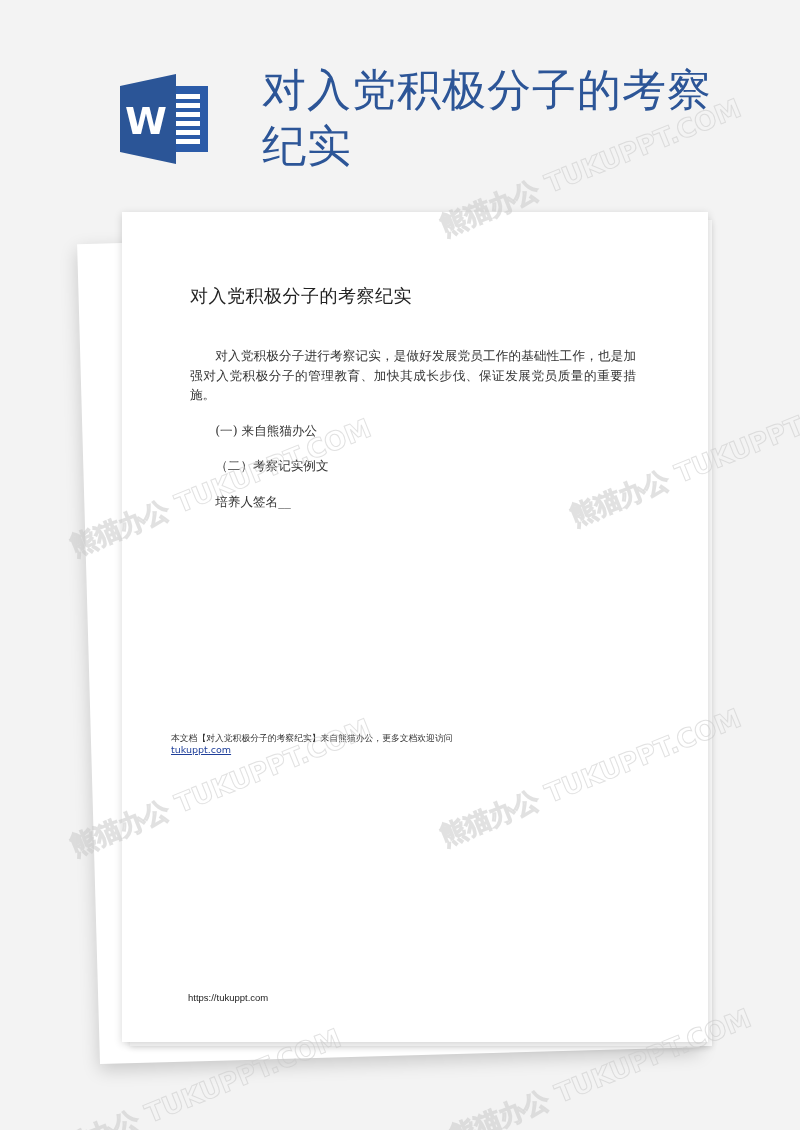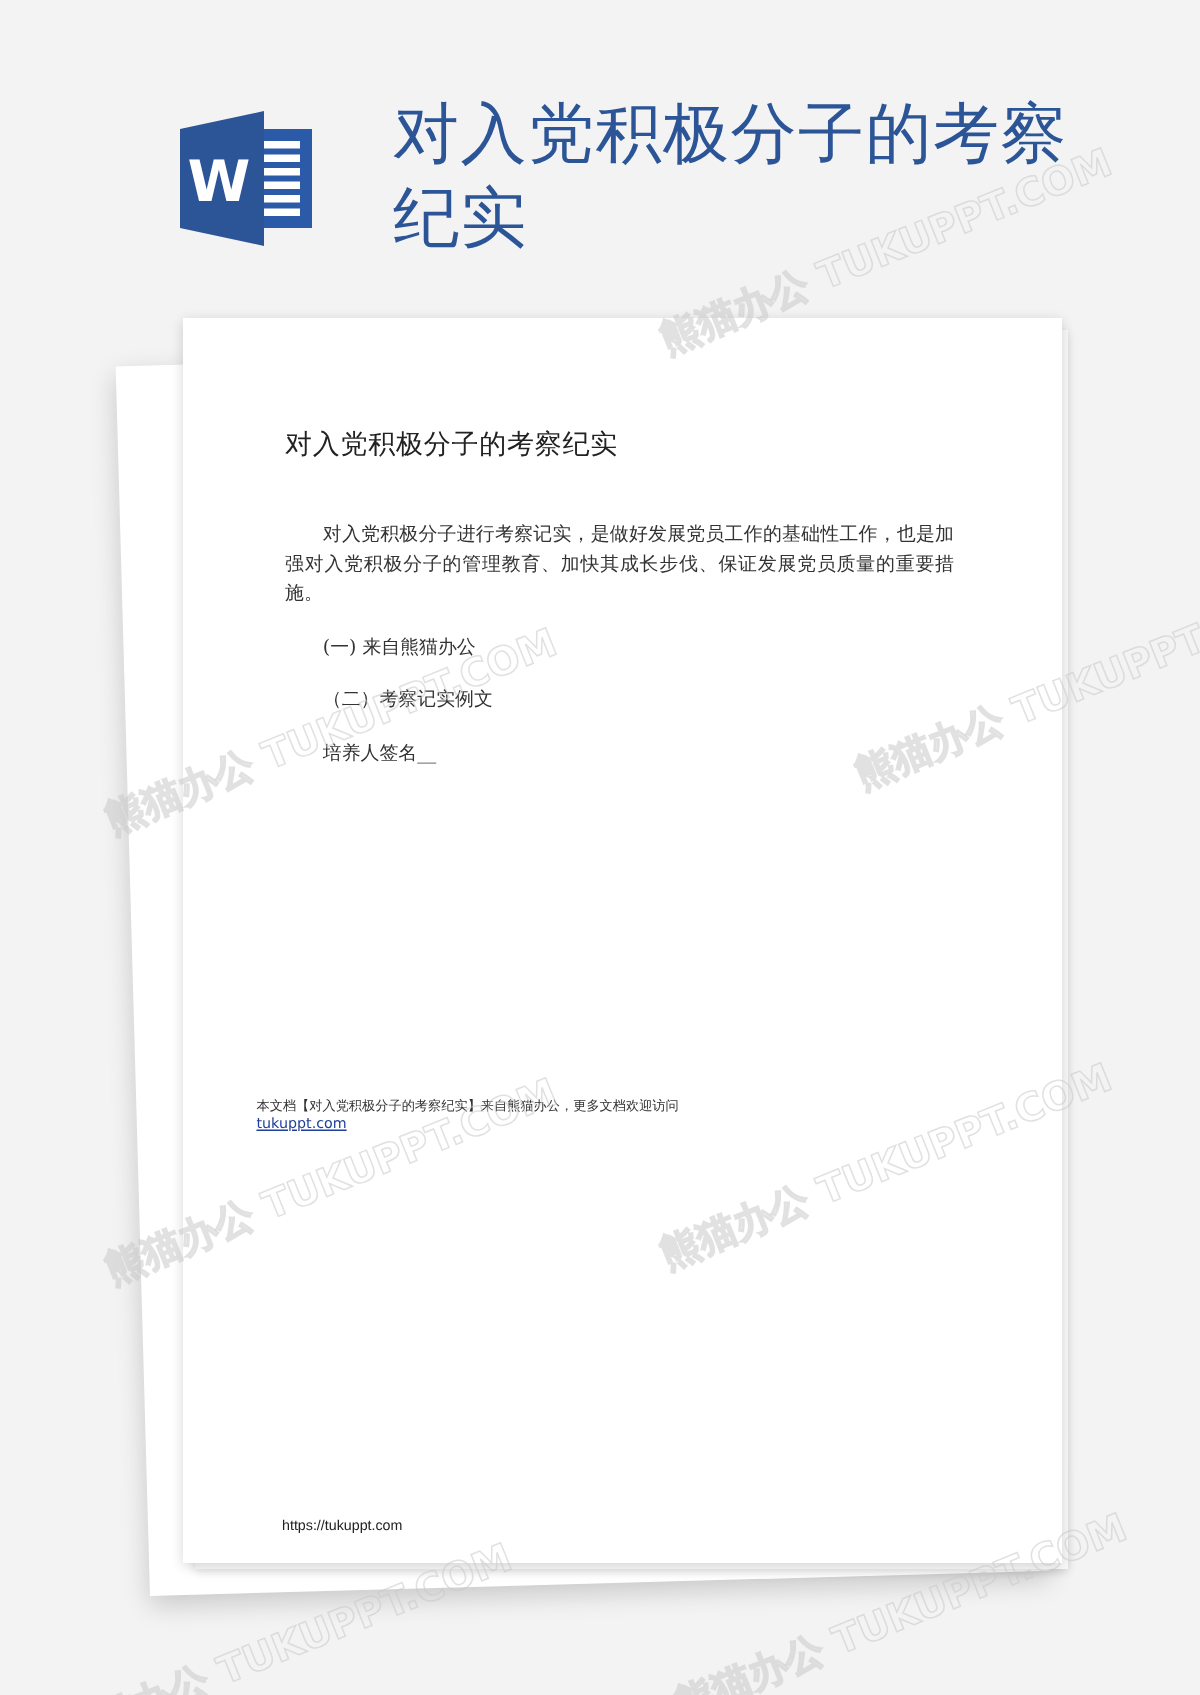--- a/index.html
+++ b/index.html
@@ -108,21 +108,20 @@
       color: #1f3f9a;
       text-decoration: underline;
       font-size: 9.5px;
     }
     .footer-url {
       position: absolute;
       left: 66px; top: 780px;
       font-size: 9.5px;
       color: #222;
       font-family: "Liberation Sans", sans-serif;
-      margin-top: 20px;
     }
   </style>
 </head>
 <body>
 
 <div class="header">
   <svg class="word-icon" viewBox="0 0 100 92">
     <rect x="42" y="14" width="56" height="66" fill="#2b5ba8"></rect>
     <rect x="50" y="22" width="40" height="5" fill="#ffffff"></rect>
     <rect x="50" y="31" width="40" height="5" fill="#ffffff"></rect>

